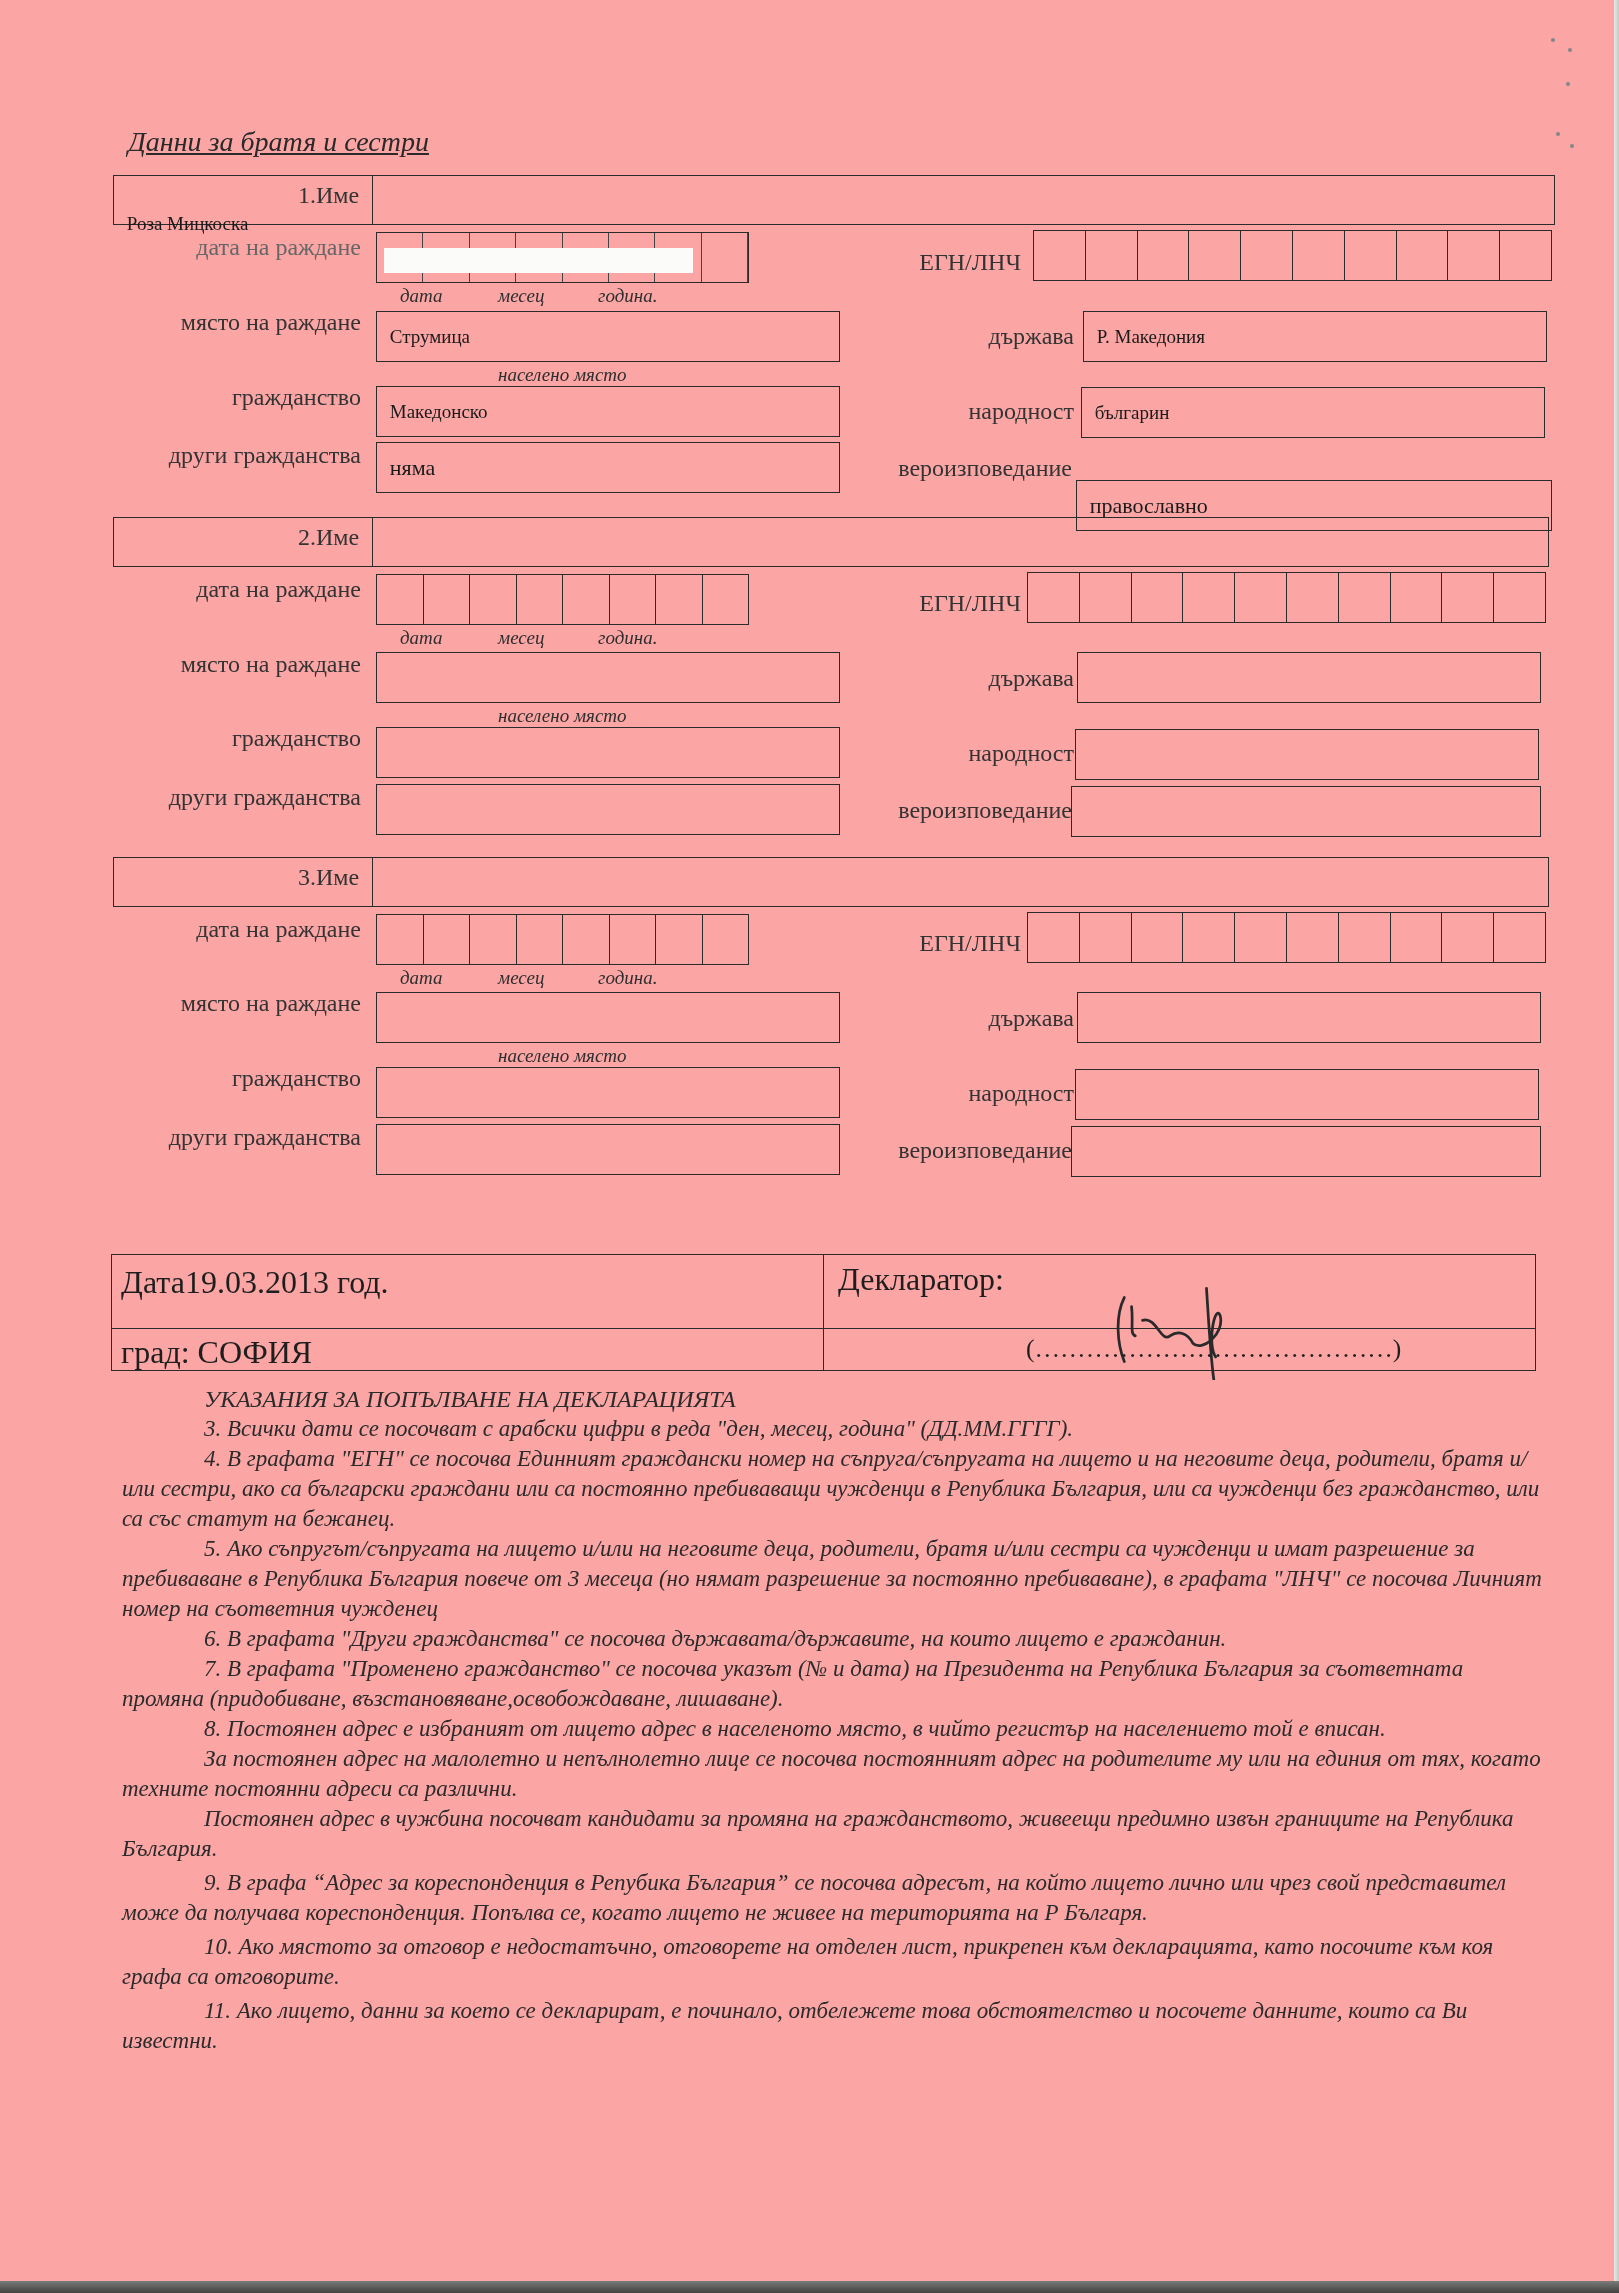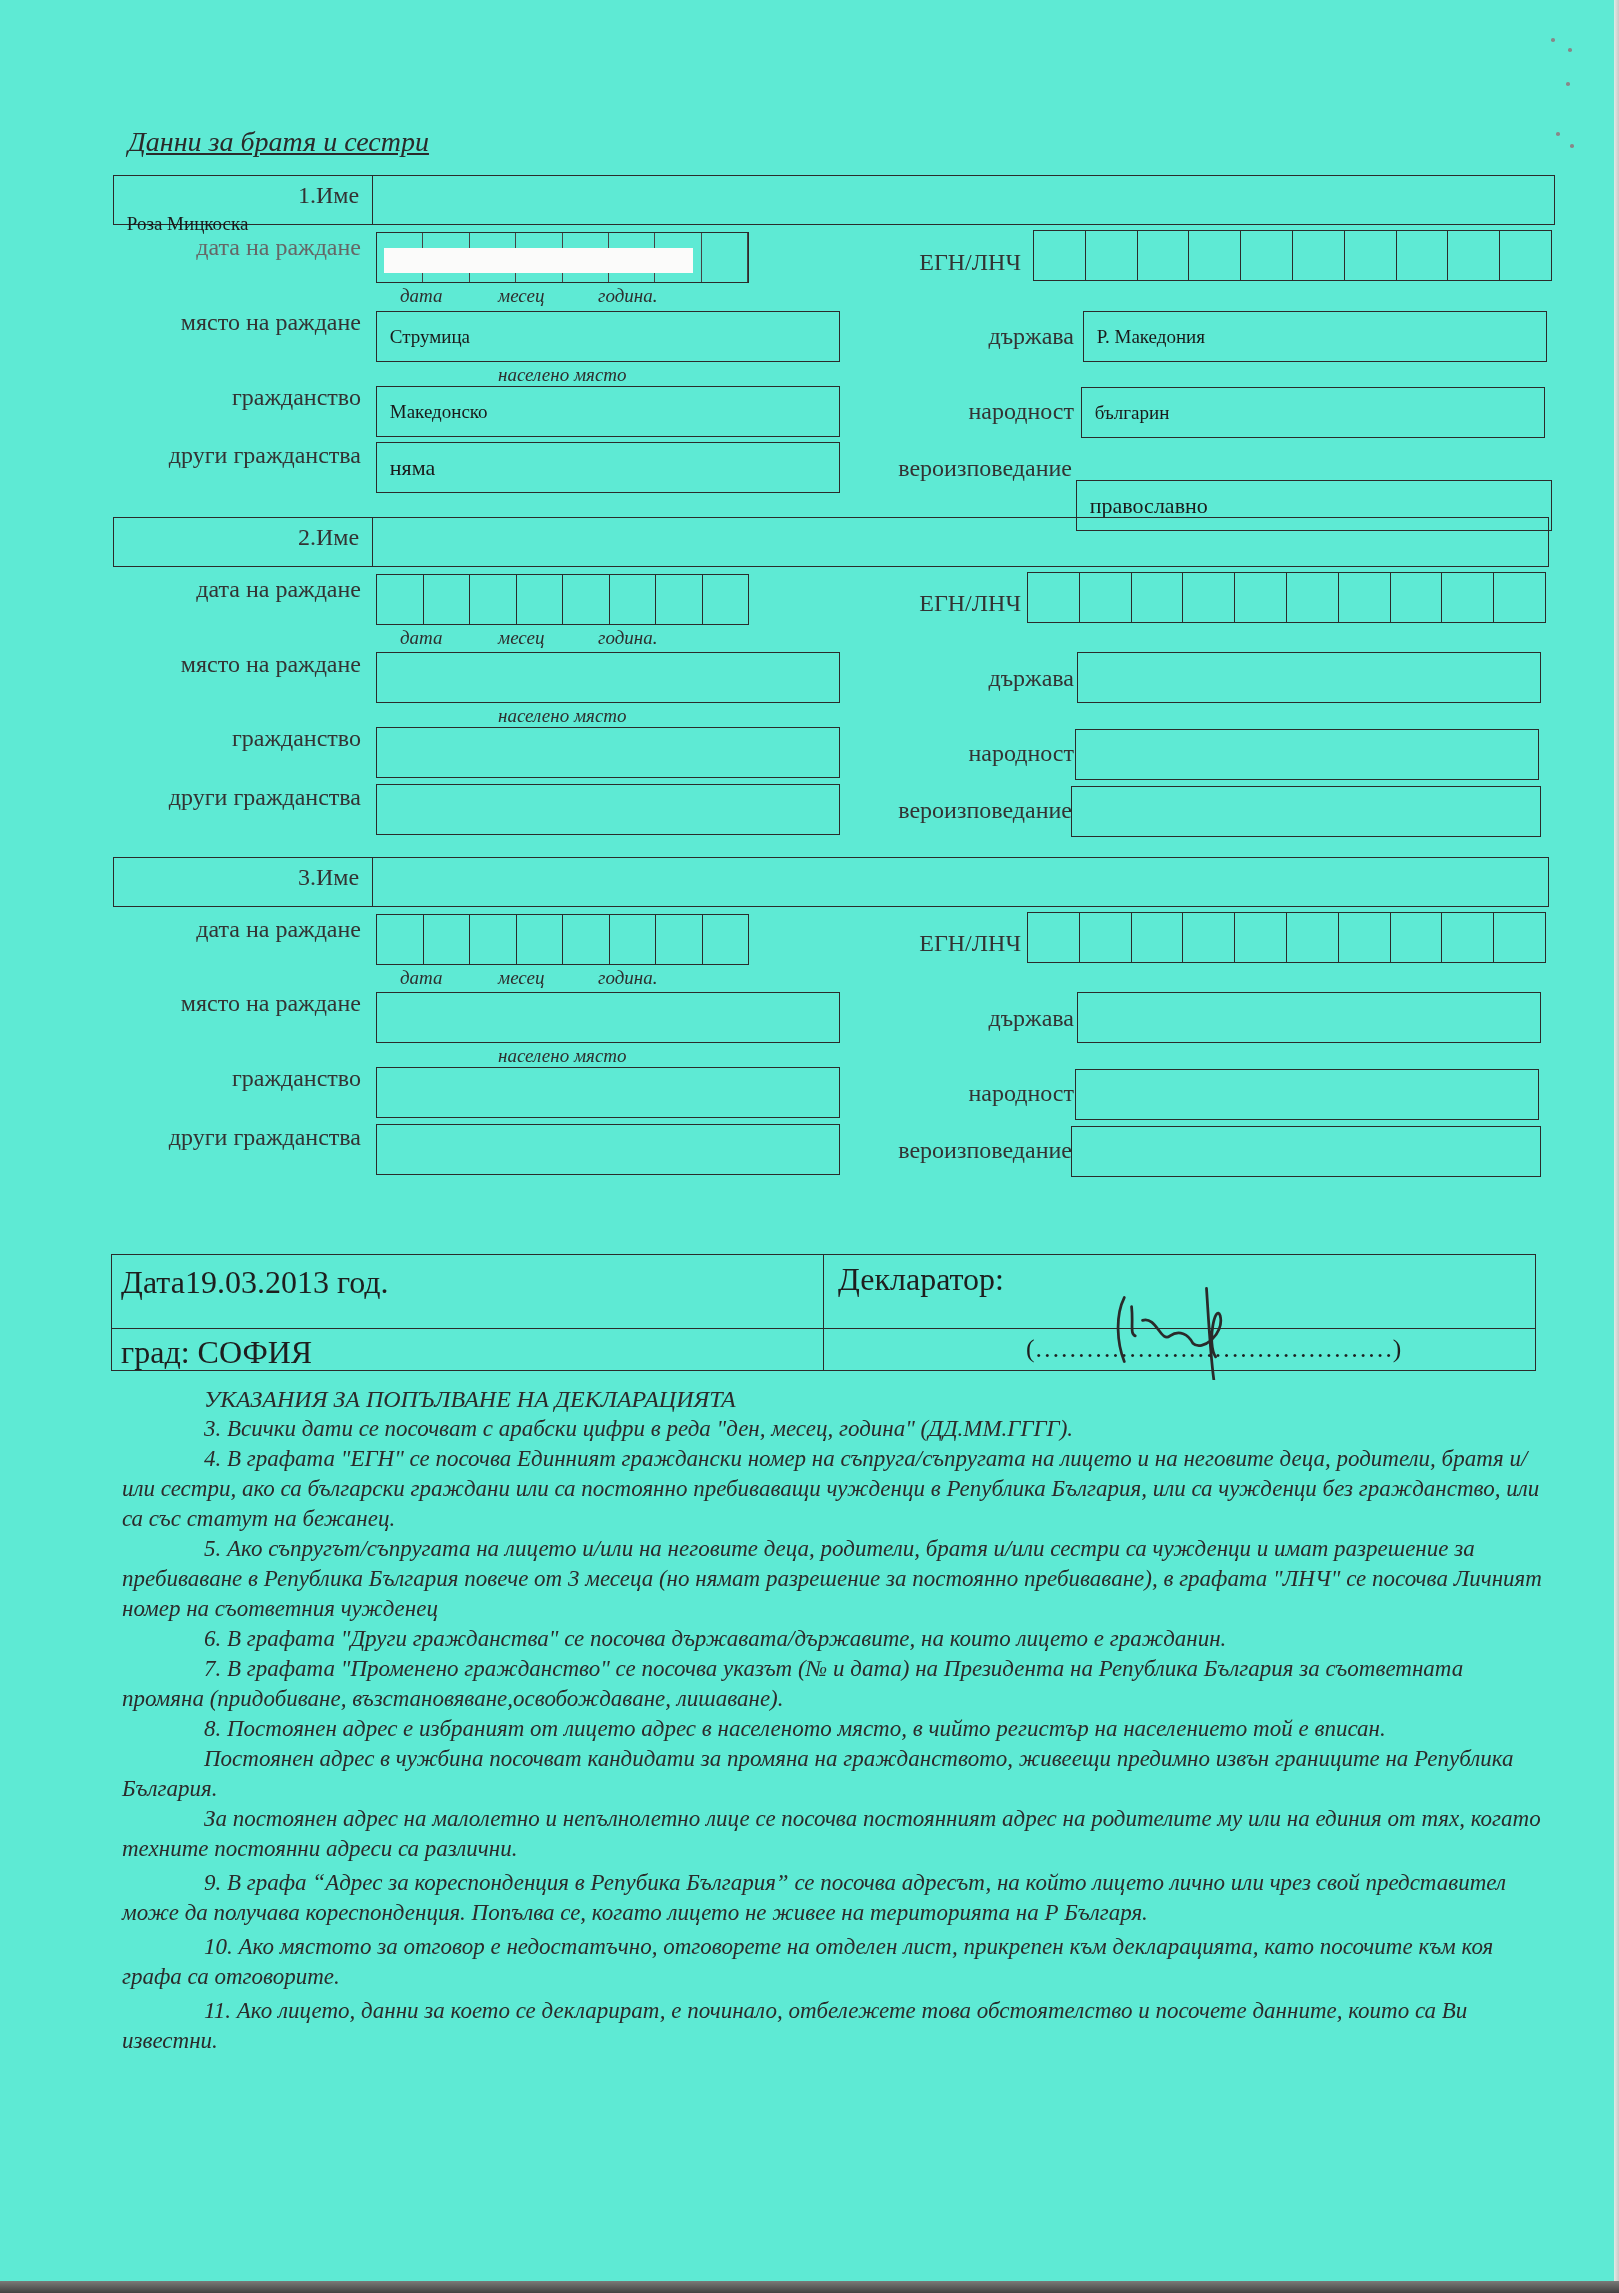--- a/index.html
+++ b/index.html
@@ -4,21 +4,21 @@
 <style>
   html, body { margin: 0; padding: 0; }
   body {
     width: 1619px; height: 2293px; position: relative; overflow: hidden;
     background: #f4f4f2;
     font-family: "Liberation Serif", "DejaVu Serif", serif;
     color: #1e1e1e;
   }
   .page {
     position: absolute; left: 0; top: 0; width: 1619px; height: 2281px;
-    background: #5eead4;
+    background: #fca5a5;
   }
   .bottom-edge {
     position: absolute; left: 0; top: 2281px; width: 1619px; height: 12.8px;
     background: linear-gradient(#7a7a78, #3d3d3c);
   }
   .right-edge {
     position: absolute; right: 0; top: 0; width: 5.5px; height: 2281px;
     background: linear-gradient(90deg, #e6e6e4, #c9c9c7);
   }
   .abs { position: absolute; }
@@ -289,22 +289,22 @@
 
   <div class="instructions">
     <div class="heading">УКАЗАНИЯ ЗА ПОПЪЛВАНЕ НА ДЕКЛАРАЦИЯТА</div>
     <div id="instr-list">
         <p>3. Всички дати се посочват с арабски цифри в реда "ден, месец, година" (ДД.ММ.ГГГГ).</p>
         <p>4. В графата "ЕГН" се посочва Единният граждански номер на съпруга/съпругата на лицето и на неговите деца, родители, братя и/или сестри, ако са български граждани или са постоянно пребиваващи чужденци в Република България, или са чужденци без гражданство, или са със статут на бежанец.</p>
         <p>5. Ако съпругът/съпругата на лицето и/или на неговите деца, родители, братя и/или сестри са чужденци и имат разрешение за пребиваване в Република България повече от 3 месеца (но нямат разрешение за постоянно пребиваване), в графата "ЛНЧ" се посочва Личният номер на съответния чужденец</p>
         <p>6. В графата "Други гражданства" се посочва държавата/държавите, на които лицето е гражданин.</p>
         <p>7. В графата "Променено гражданство" се посочва указът (№ и дата) на Президента на Република България за съответната промяна (придобиване, възстановяване,освобождаване, лишаване).</p>
         <p>8. Постоянен адрес е избраният от лицето адрес в населеното място, в чийто регистър на населението той е вписан.</p>
+        <p>За постоянен адрес на малолетно и непълнолетно лице се посочва постоянният адрес на родителите му или на единия от тях, когато техните постоянни адреси са различни.</p>
         <p>Постоянен адрес в чужбина посочват кандидати за промяна на гражданството, живеещи предимно извън границите на Република България.</p>
-        <p>За постоянен адрес на малолетно и непълнолетно лице се посочва постоянният адрес на родителите му или на единия от тях, когато техните постоянни адреси са различни.</p>
         <p class="gap">9. В графа “Адрес за кореспонденция в Репубика България” се посочва адресът, на който лицето лично или чрез свой представител може да получава кореспонденция. Попълва се, когато лицето не живее на територията на Р Българя.</p>
         <p class="gap">10. Ако мястото за отговор е недостатъчно, отговорете на отделен лист, прикрепен към декларацията, като посочите към коя графа са отговорите.</p>
         <p class="gap">11. Ако лицето, данни за което се декларират, е починало, отбележете това обстоятелство и посочете данните, които са Ви известни.</p>
       </div>
   </div>
 
   <div class="speck" style="left:1551px; top:38px;"></div>
   <div class="speck" style="left:1568px; top:48px;"></div>
   <div class="speck" style="left:1566px; top:82px;"></div>
   <div class="speck" style="left:1556px; top:132px;"></div>

